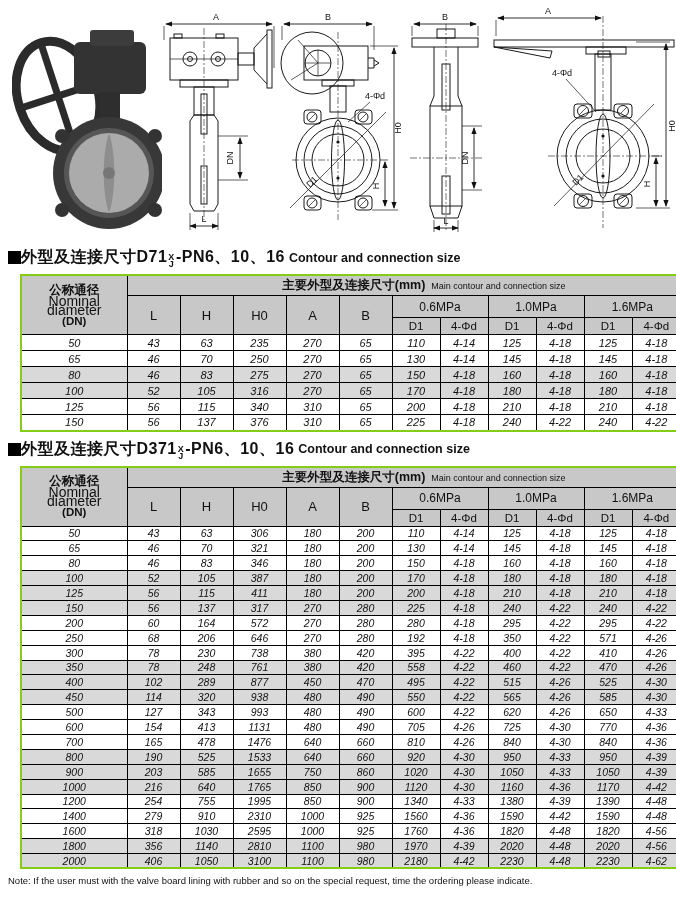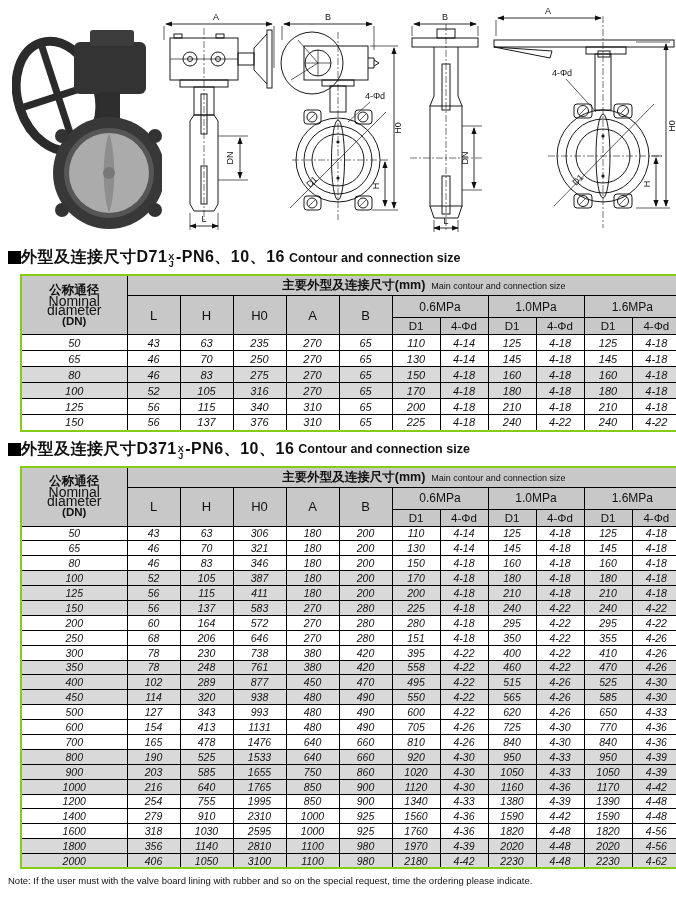--- a/index.html
+++ b/index.html
@@ -488,21 +488,21 @@
               <td>4-18</td>
               <td>210</td>
               <td>4-18</td>
               <td>210</td>
               <td>4-18</td>
             </tr>
             <tr class="shaded">
               <td>150</td>
               <td>56</td>
               <td>137</td>
-              <td>583</td>
+              <td>317</td>
               <td>270</td>
               <td>280</td>
               <td>225</td>
               <td>4-18</td>
               <td>240</td>
               <td>4-22</td>
               <td>240</td>
               <td>4-22</td>
             </tr>
             <tr>
@@ -519,25 +519,25 @@
               <td>295</td>
               <td>4-22</td>
             </tr>
             <tr>
               <td>250</td>
               <td>68</td>
               <td>206</td>
               <td>646</td>
               <td>270</td>
               <td>280</td>
-              <td>151</td>
+              <td>192</td>
               <td>4-18</td>
               <td>350</td>
               <td>4-22</td>
-              <td>355</td>
+              <td>571</td>
               <td>4-26</td>
             </tr>
             <tr>
               <td>300</td>
               <td>78</td>
               <td>230</td>
               <td>738</td>
               <td>380</td>
               <td>420</td>
               <td>395</td>

